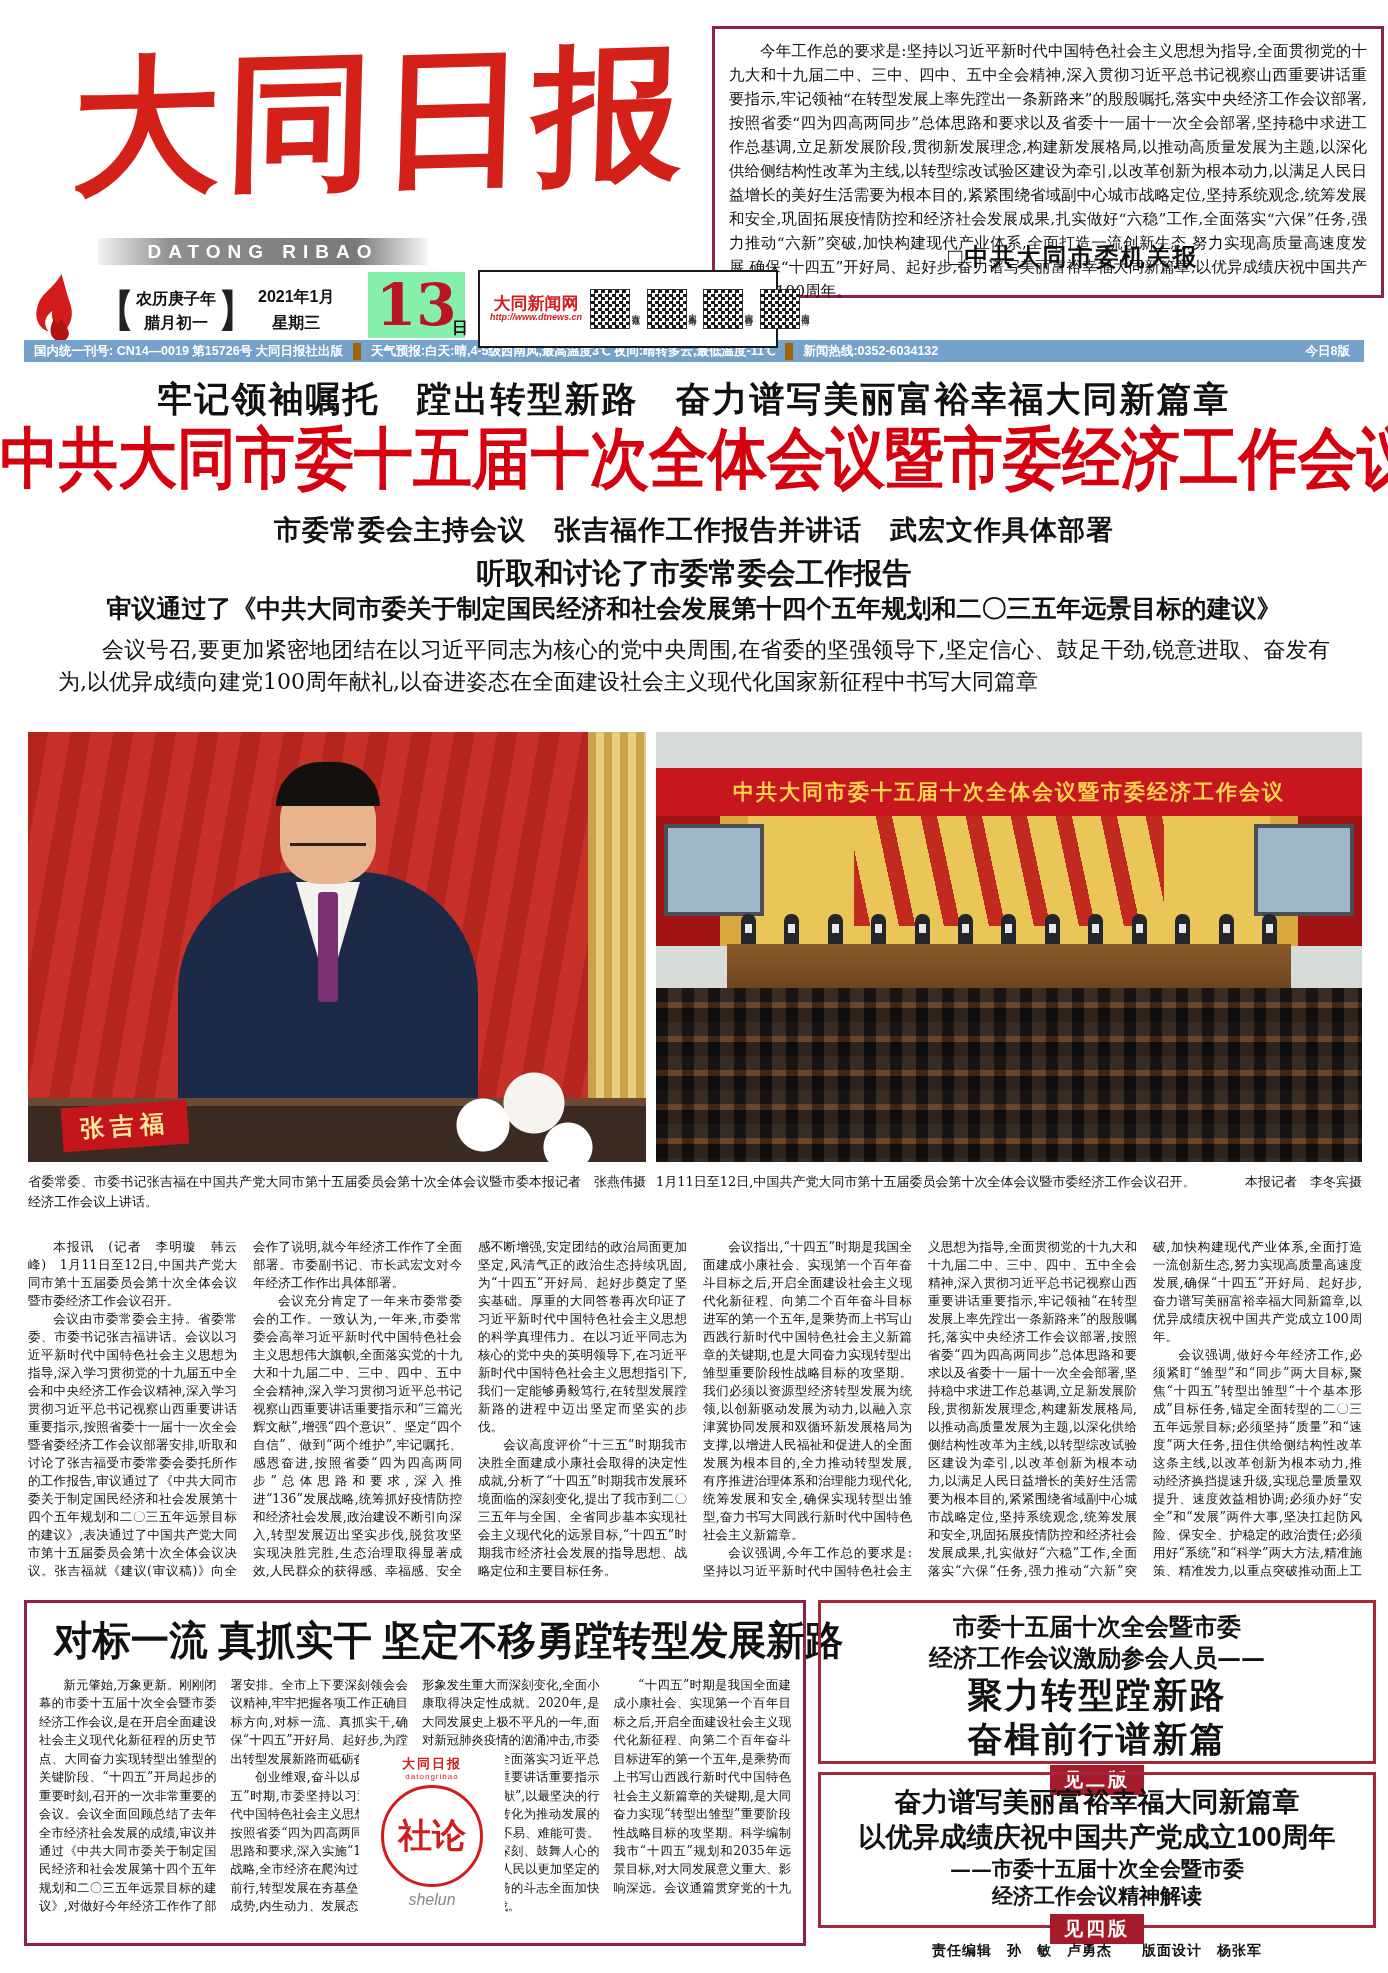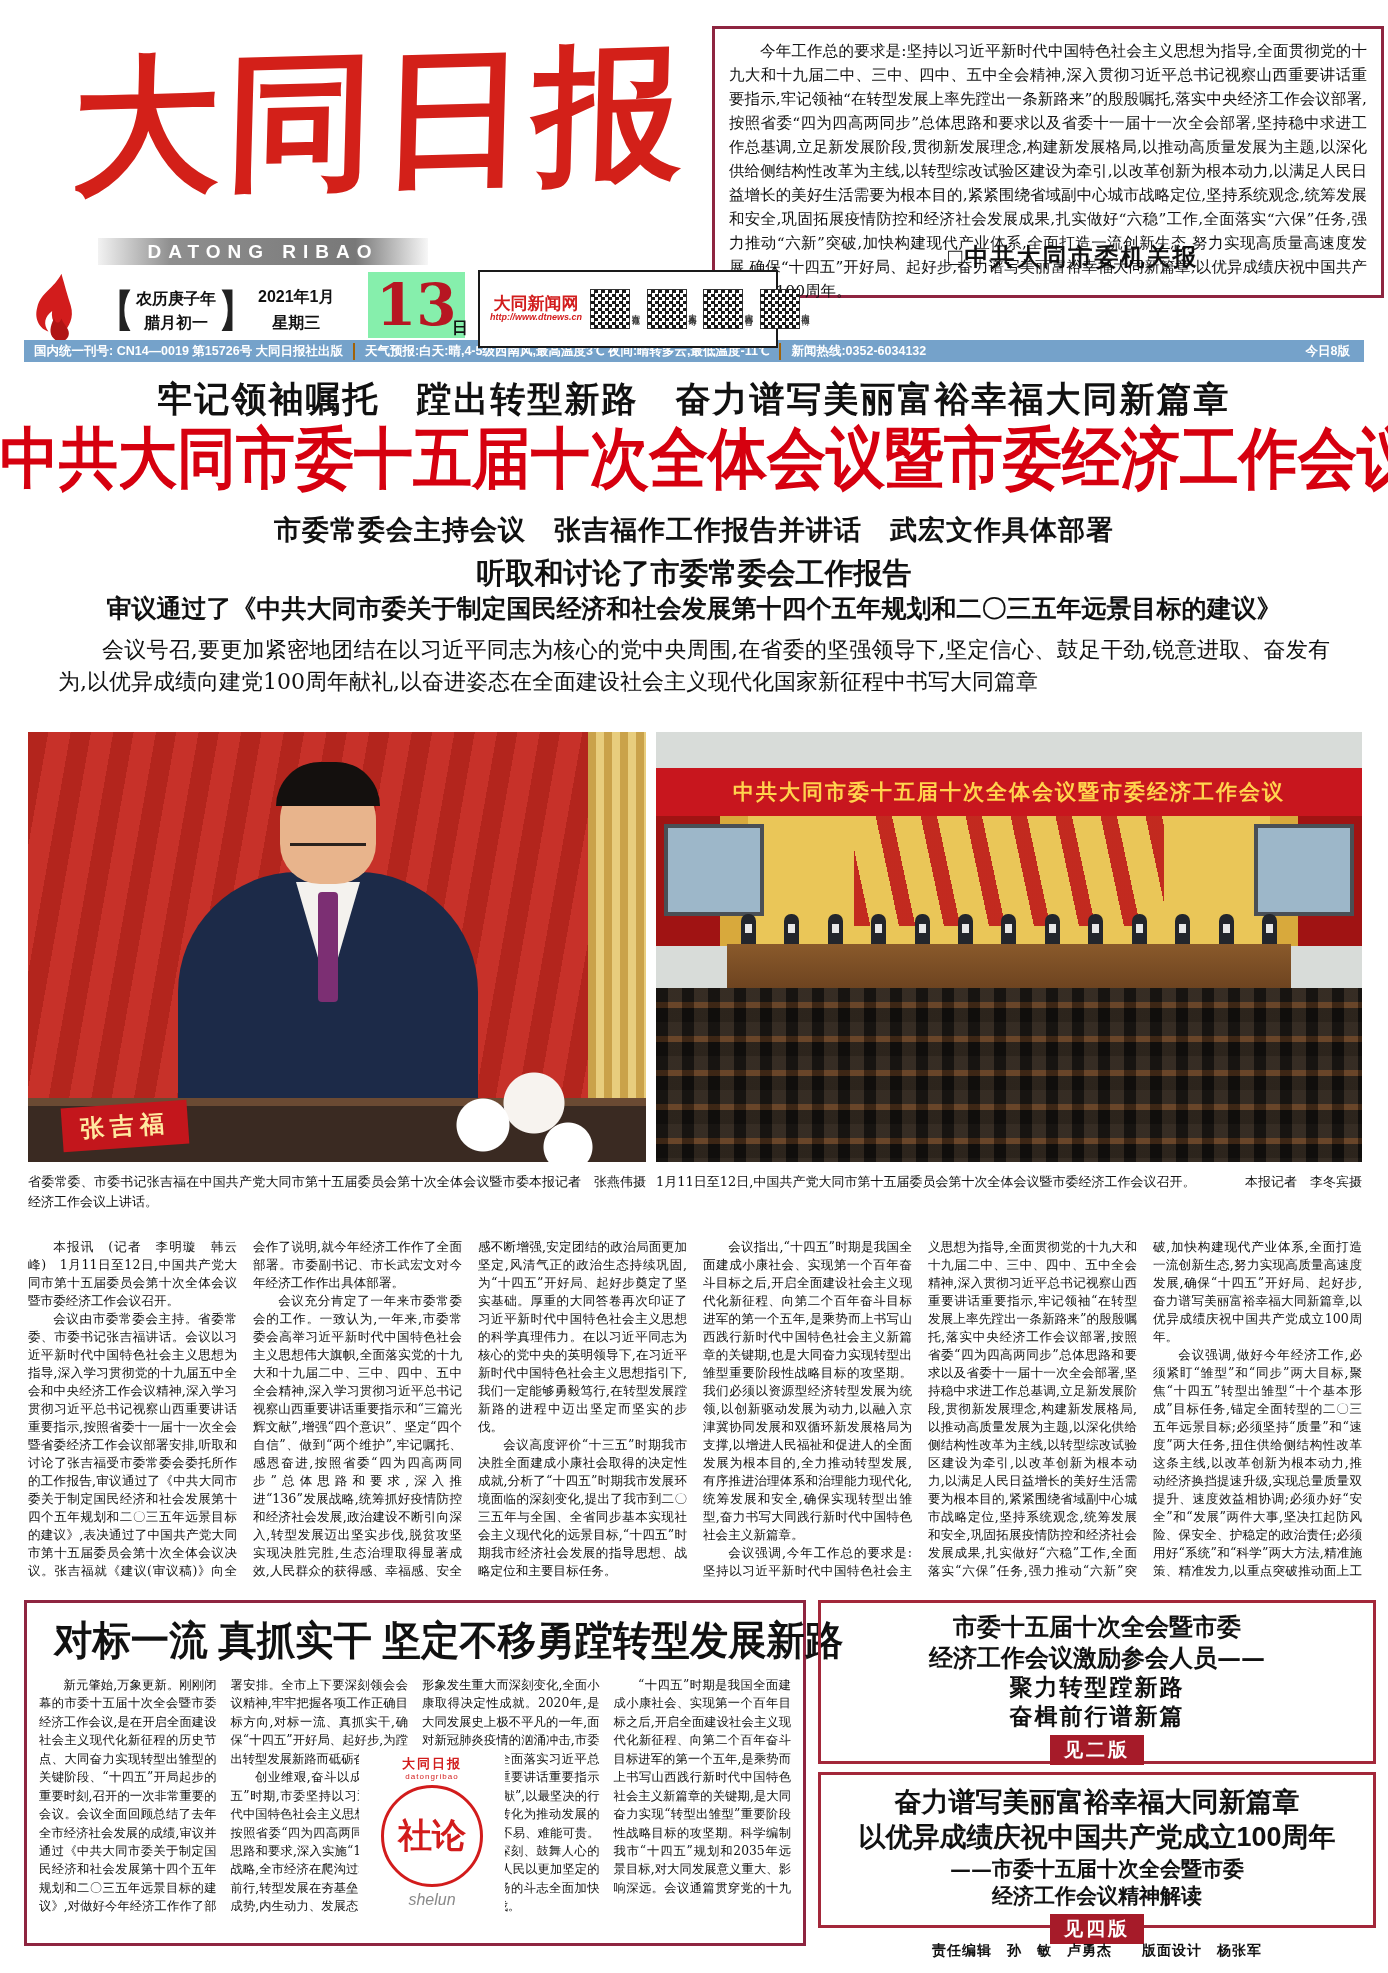--- a/index.html
+++ b/index.html
@@ -40,21 +40,21 @@
   .media-logo .cn{color:#d21c1c;font-weight:bold;font-size:17px;white-space:nowrap;}
   .media-logo .url{color:#d21c1c;font-style:italic;font-weight:bold;font-size:9px;white-space:nowrap;}
   .qr-item{display:flex;align-items:center;gap:2px;}
   .qr{width:38px;height:38px;border:1px solid #333;
       background:repeating-conic-gradient(#1a1a1a 0 25%,#fff 0 50%) 0 0/7px 7px;}
   .qr-label{writing-mode:vertical-rl;font-size:8.5px;color:#333;letter-spacing:1px;line-height:1;}
 
   
   .info-bar{left:24px;top:340px;width:1340px;height:22px;background:#75a2ca;color:#fff;
             display:flex;align-items:center;font-size:12.5px;font-weight:bold;white-space:nowrap;}
-  .info-bar .seg{padding:0 10px;border-left:2px solid #a16207;}
+  .info-bar .seg{padding:0 10px;border-left:8px solid #a16207;}
   .info-bar .seg:first-child{border-left:none;}
   .info-bar .spacer{flex:1;}
   .info-bar .pages{padding-right:14px;}
 
   
   .kicker{left:0;top:376px;width:1388px;text-align:center;font-size:35px;font-weight:bold;
           letter-spacing:2px;font-family:"Liberation Sans",sans-serif;}
   .main-headline{left:0;top:420px;width:1388px;text-align:center;color:#d6000f;font-weight:900;
                  font-size:59px;letter-spacing:0px;white-space:nowrap;transform:scaleY(1.12);
                  font-family:"Liberation Sans",sans-serif;}
@@ -141,21 +141,21 @@
   .shelun .mark{width:96px;height:96px;border:3px solid #d21c1c;border-radius:50%;display:flex;
           align-items:center;justify-content:center;margin:4px 0;}
   .shelun .mark span{color:#d21c1c;font-family:"DejaVu Serif",serif;font-weight:bold;font-size:34px;}
   .shelun .py{color:#8a8a8a;font-style:italic;font-size:16px;}
 
   
   .promo{left:818px;width:558px;border:3px solid #a3283a;box-sizing:border-box;text-align:center;}
   .promo1{top:1600px;height:164px;padding-top:8px;}
   .promo2{top:1772px;height:156px;padding-top:10px;}
   .promo .kick{font-size:24px;font-weight:bold;line-height:1.3;font-family:"DejaVu Serif",serif;}
-  .promo .big{font-size:23px;font-weight:900;line-height:1.25;letter-spacing:2px;}
+  .promo .big{font-size:35px;font-weight:900;line-height:1.25;letter-spacing:2px;}
   .promo .big2{font-size:27px;font-weight:900;line-height:1.3;}
   .promo .sub{font-size:21px;font-weight:bold;line-height:1.3;font-family:"DejaVu Serif",serif;}
   .badge{display:inline-block;background:#a61b29;color:#fff;font-weight:bold;font-size:19px;
          padding:2px 14px;margin-top:4px;letter-spacing:3px;}
   .credits{left:818px;top:1942px;width:558px;text-align:center;font-size:14px;font-weight:bold;letter-spacing:1px;}
 </style>
 </head>
 <body>
 
 <div class="page">

